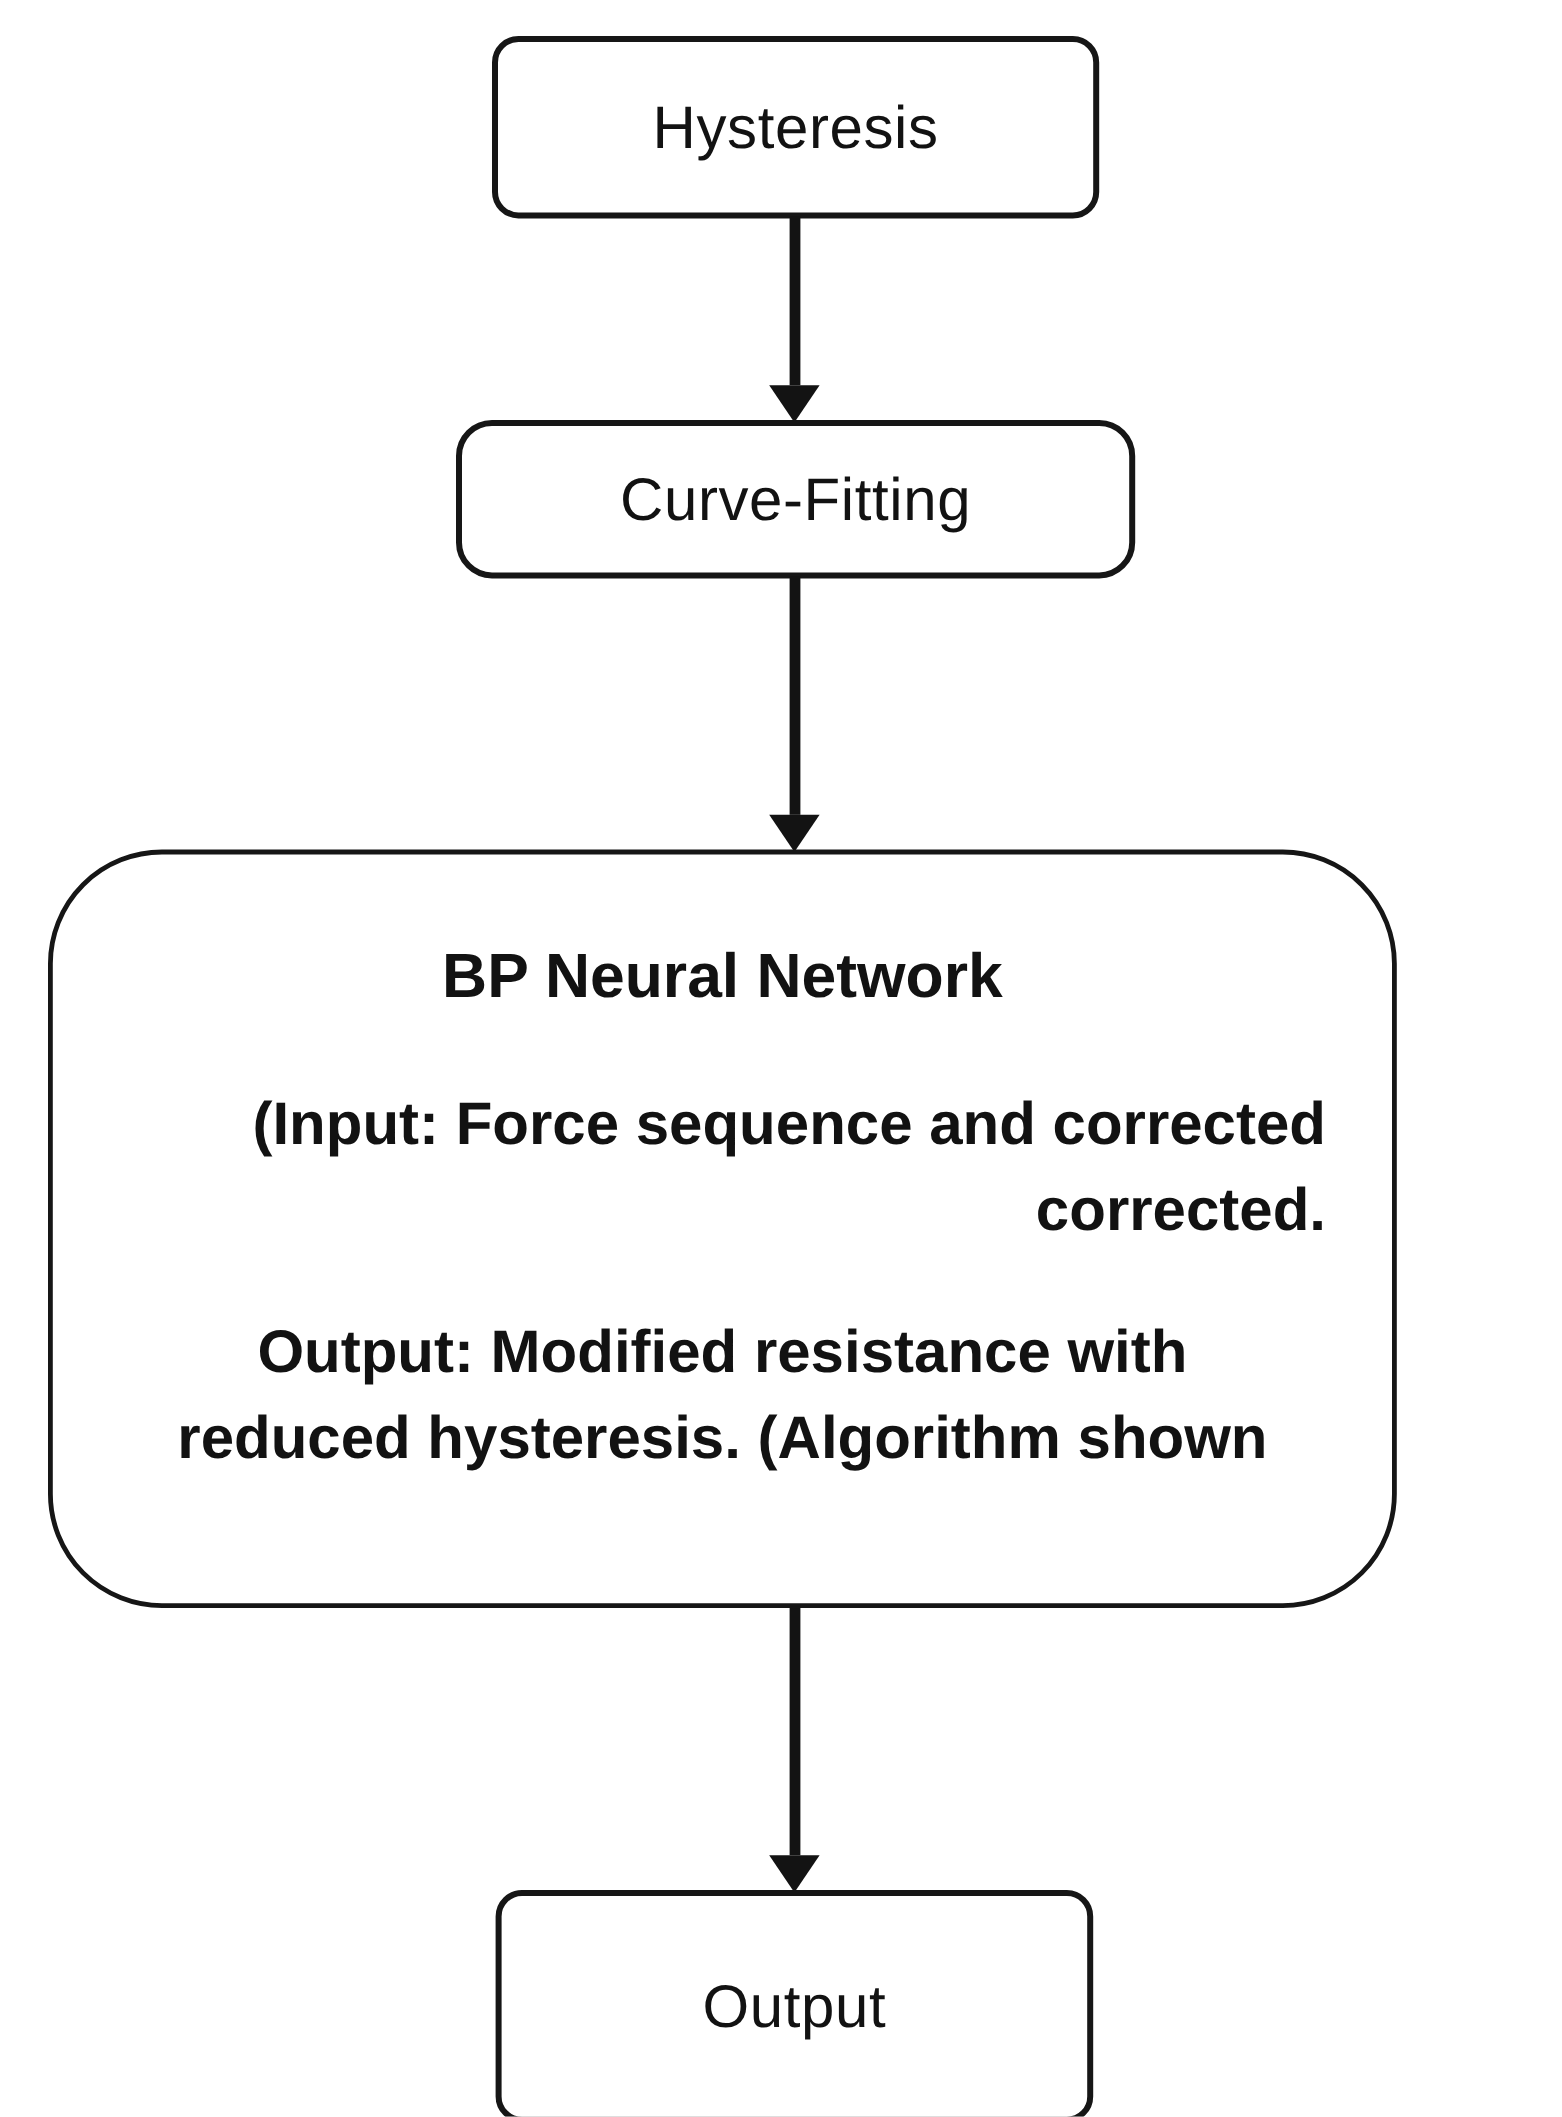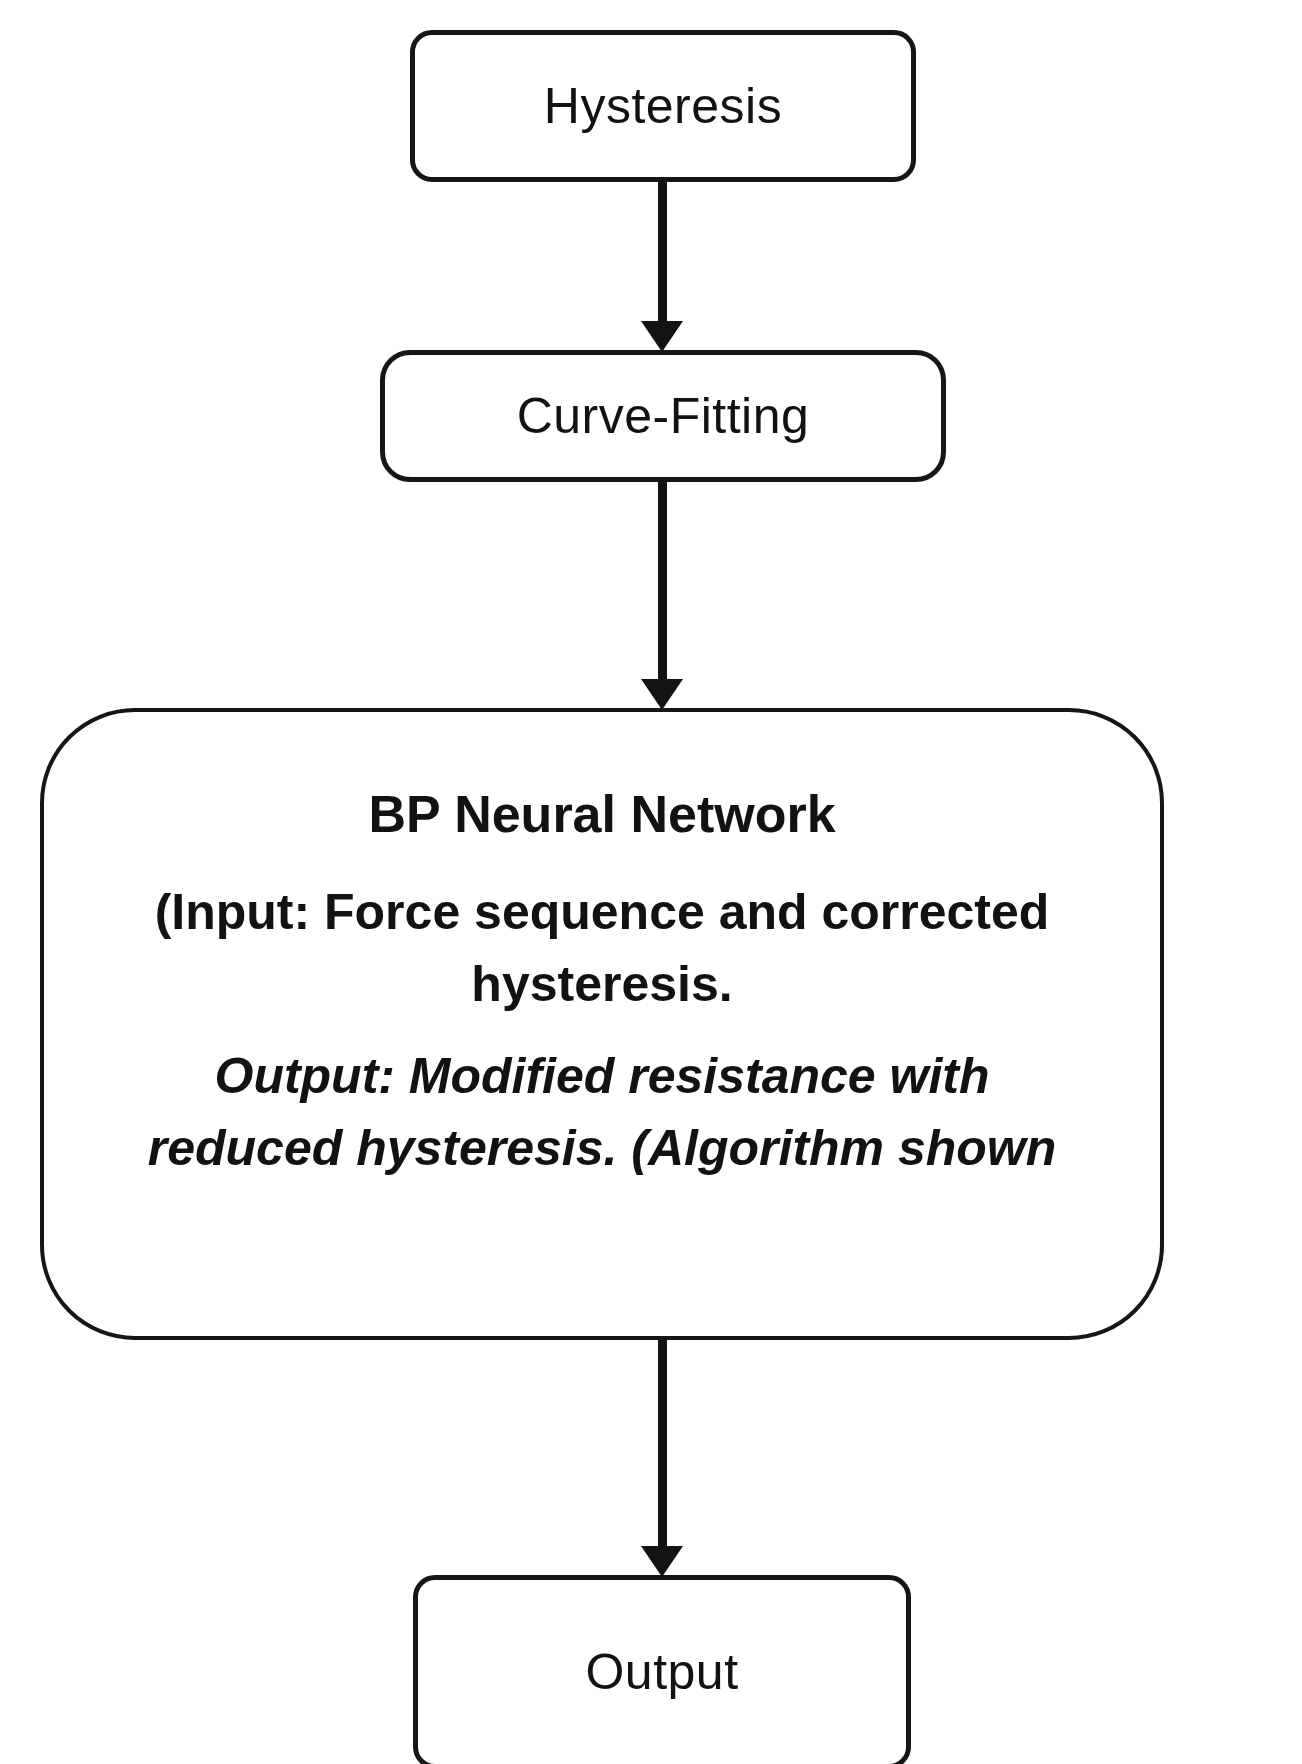--- a/index.html
+++ b/index.html
@@ -54,22 +54,22 @@
     color: #121212;
   }
   .bp-title {
     font-size: 52px;
     line-height: 76px;
   }
   .bp-par {
     font-size: 50px;
     line-height: 72px;
   }
-  .bp-par.input-par  { margin-top: 24px; }
-  .bp-par.output-par { margin-top: 20px; font-style: italic; }
+  .bp-par.input-par  { margin-top: 48px; text-align: right; }
+  .bp-par.output-par { margin-top: 46px; }
 
   .arrow {
     position: absolute;
     width: 44px;
     display: flex;
     flex-direction: column;
     align-items: center;
   }
   .arrow-shaft {
     width: 9px;
@@ -109,21 +109,21 @@
   <div class="arrow" id="arrow-2">
     <div class="arrow-shaft"></div>
     <div class="arrow-head"></div>
   </div>
 
   <div class="node" id="node-bp-network">
     <div class="bp-content">
       <div class="bp-title">BP Neural Network</div>
       <div class="bp-par input-par">
         <div>(Input: Force sequence and corrected</div>
-        <div>hysteresis.</div>
+        <div>corrected.</div>
       </div>
       <div class="bp-par output-par">
         <div>Output: Modified resistance with</div>
         <div>reduced hysteresis. (Algorithm shown</div>
       </div>
     </div>
   </div>
 
   <div class="arrow" id="arrow-3">
     <div class="arrow-shaft"></div>

